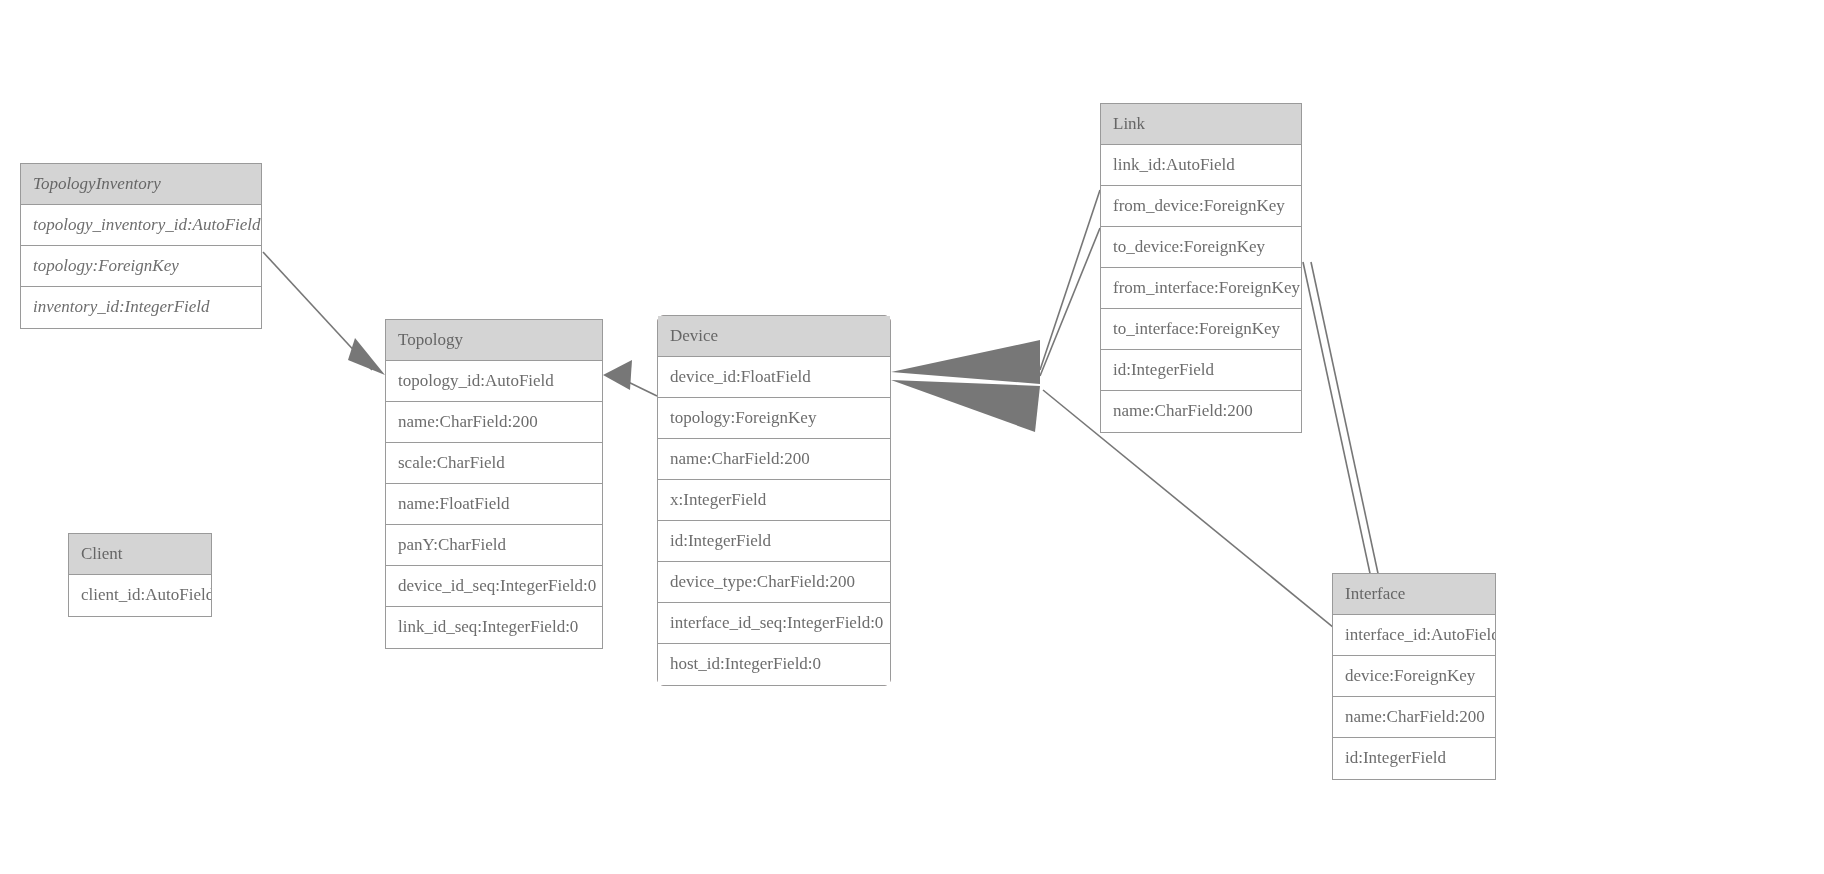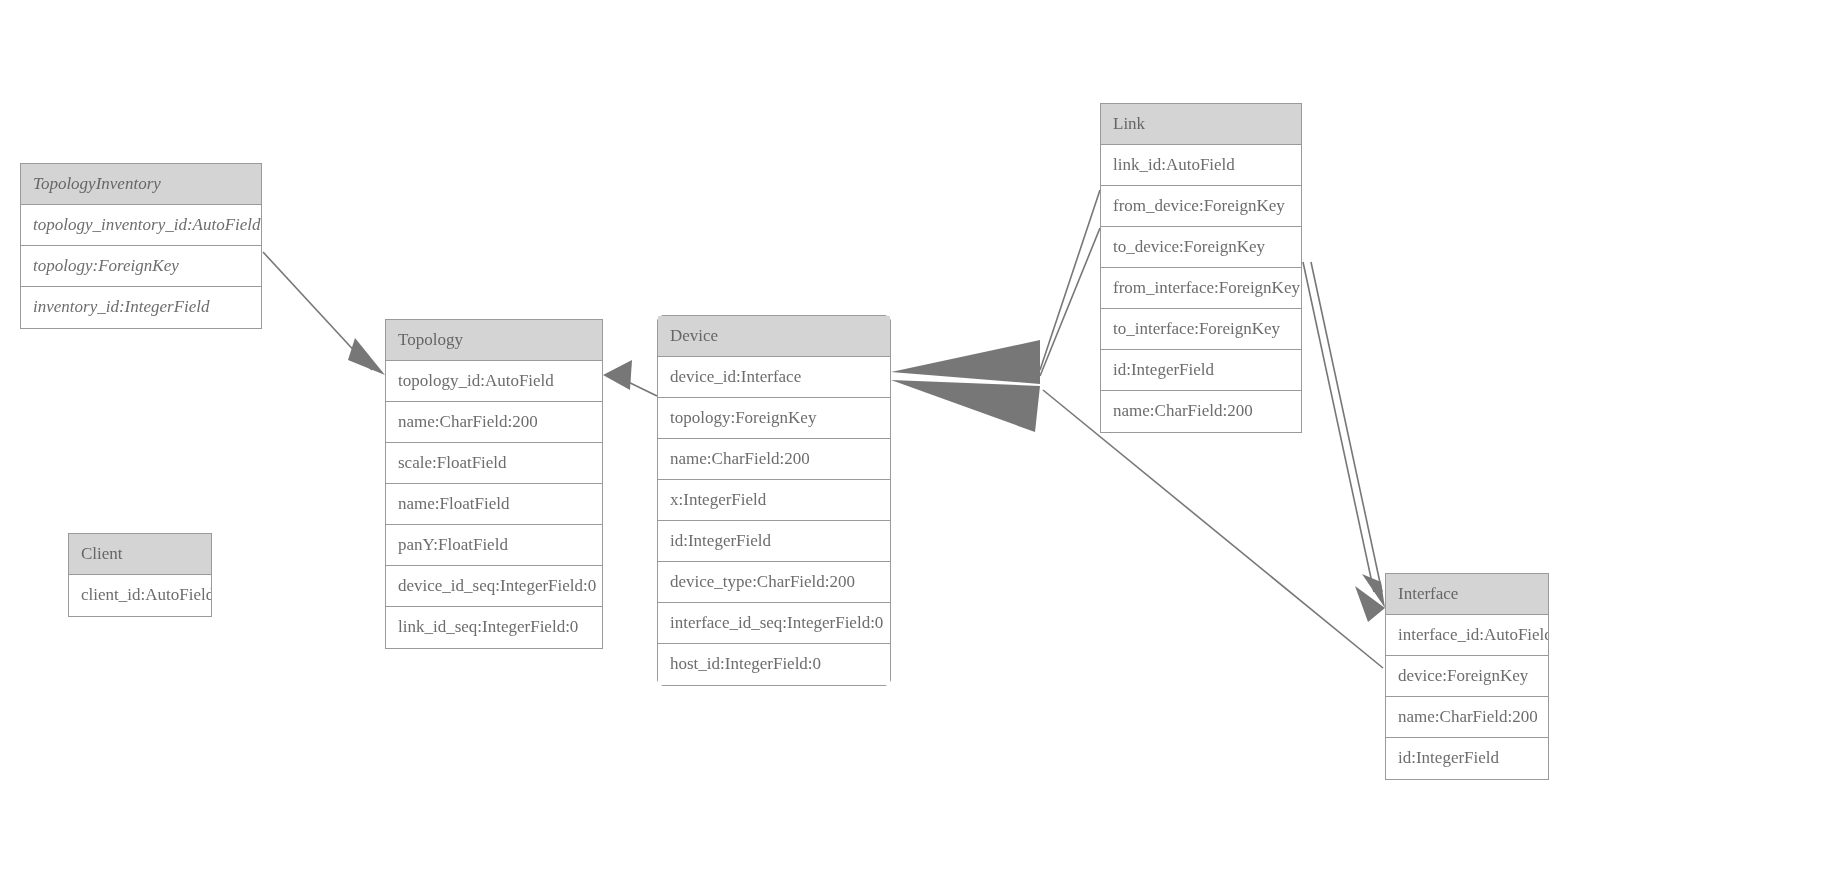--- a/index.html
+++ b/index.html
@@ -116,51 +116,51 @@
 
   <div class="entity" style="left:68px; top:533px; width:144px;">
     <div class="entity-title">Client</div>
     <div class="entity-field last">client_id:AutoField</div>
   </div>
 
   <div class="entity" style="left:385px; top:319px; width:218px;">
     <div class="entity-title">Topology</div>
     <div class="entity-field">topology_id:AutoField</div>
     <div class="entity-field">name:CharField:200</div>
-    <div class="entity-field">scale:FloatField</div>
+    <div class="entity-field">scale:CharField</div>
     <div class="entity-field">name:FloatField</div>
-    <div class="entity-field">panY:FloatField</div>
+    <div class="entity-field">panY:CharField</div>
     <div class="entity-field">device_id_seq:IntegerField:0</div>
     <div class="entity-field last">link_id_seq:IntegerField:0</div>
   </div>
 
   <div class="entity" style="left:657px; top:315px; width:234px;border-radius:7px;">
     <div class="entity-title">Device</div>
-    <div class="entity-field">device_id:Interface</div>
+    <div class="entity-field">device_id:FloatField</div>
     <div class="entity-field">topology:ForeignKey</div>
     <div class="entity-field">name:CharField:200</div>
     <div class="entity-field">x:IntegerField</div>
     <div class="entity-field">id:IntegerField</div>
     <div class="entity-field">device_type:CharField:200</div>
     <div class="entity-field">interface_id_seq:IntegerField:0</div>
     <div class="entity-field last">host_id:IntegerField:0</div>
   </div>
 
   <div class="entity" style="left:1100px; top:103px; width:202px;">
     <div class="entity-title">Link</div>
     <div class="entity-field">link_id:AutoField</div>
     <div class="entity-field">from_device:ForeignKey</div>
     <div class="entity-field">to_device:ForeignKey</div>
     <div class="entity-field">from_interface:ForeignKey</div>
     <div class="entity-field">to_interface:ForeignKey</div>
     <div class="entity-field">id:IntegerField</div>
     <div class="entity-field last">name:CharField:200</div>
   </div>
 
-  <div class="entity" style="left:1385px; top:573px; width:164px;">
+  <div class="entity" style="left:1332px; top:573px; width:164px;">
     <div class="entity-title">Interface</div>
     <div class="entity-field">interface_id:AutoField</div>
     <div class="entity-field">device:ForeignKey</div>
     <div class="entity-field">name:CharField:200</div>
     <div class="entity-field last">id:IntegerField</div>
   </div>
 
 </div>
 
 </body></html>

